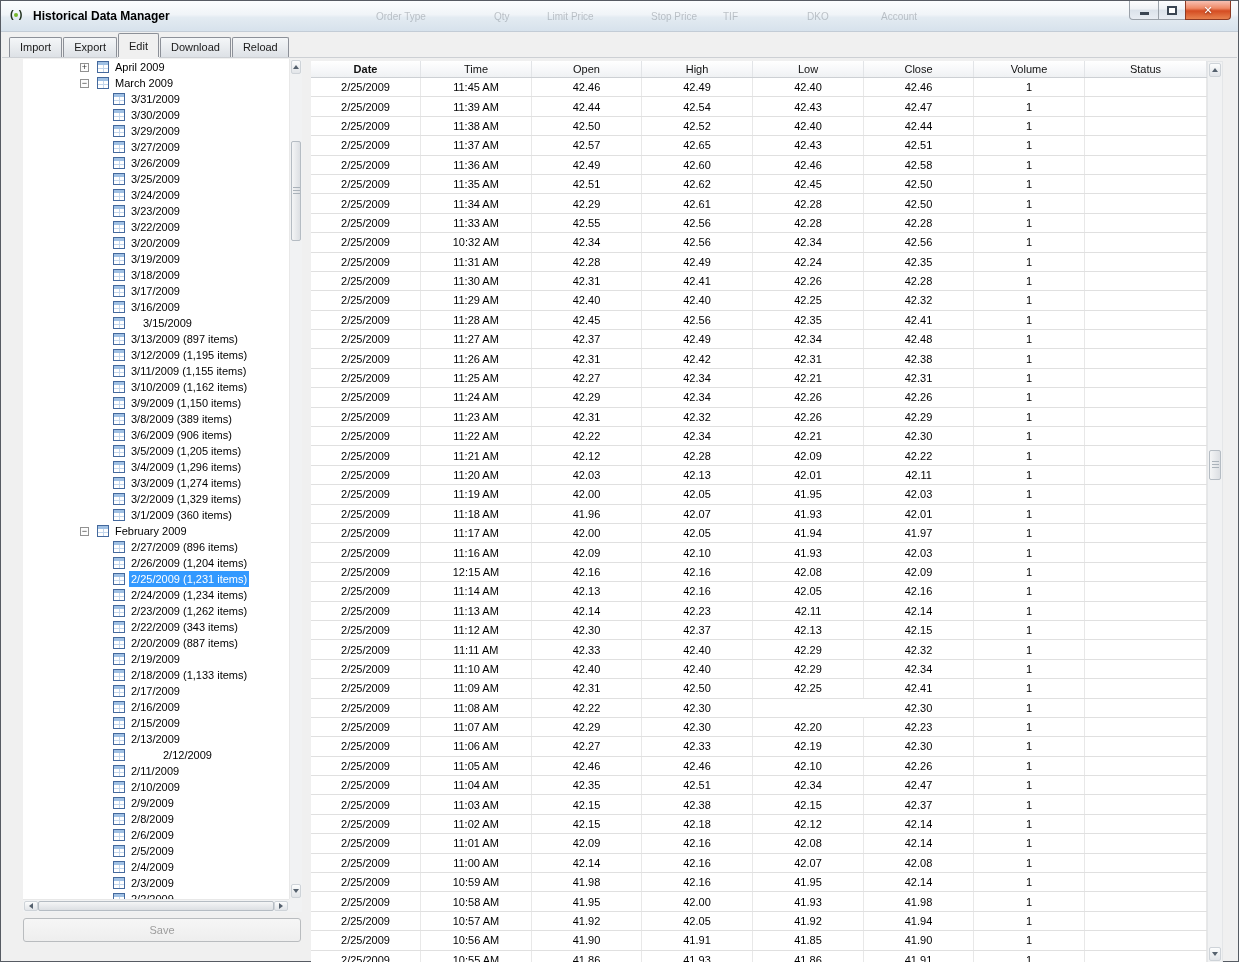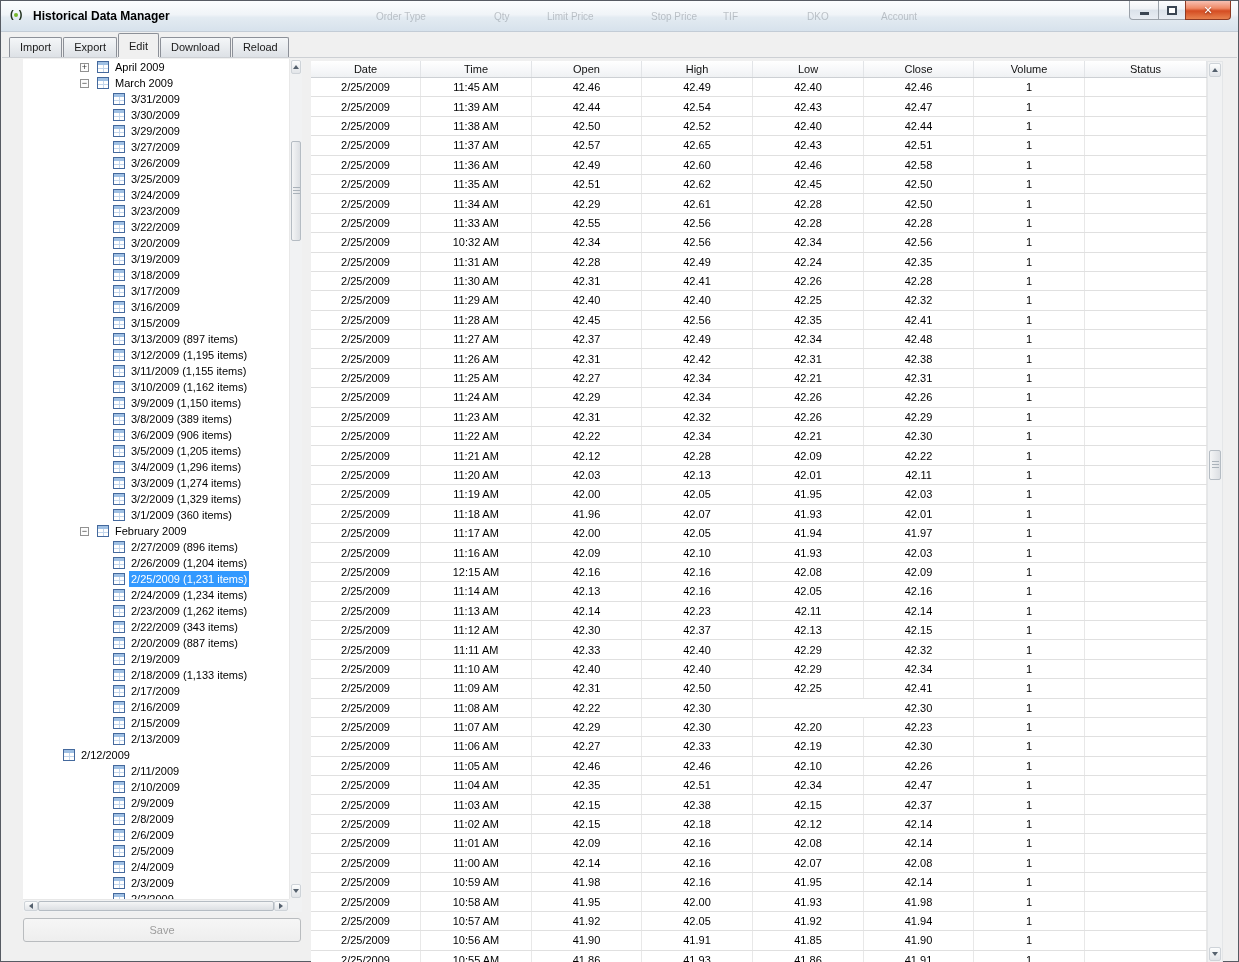--- a/index.html
+++ b/index.html
@@ -178,21 +178,21 @@
           <span class="node-label">3/18/2009</span>
         </div>
         <div class="tree-row" style="padding-left: 90px;">
           <span class="node-icon"></span>
           <span class="node-label">3/17/2009</span>
         </div>
         <div class="tree-row" style="padding-left: 90px;">
           <span class="node-icon"></span>
           <span class="node-label">3/16/2009</span>
         </div>
-        <div class="tree-row" style="padding-left: 90px;">
+        <div class="tree-row" style="padding-left: 90px; gap: 12px;">
           <span class="node-icon"></span>
           <span class="node-label">3/15/2009</span>
         </div>
         <div class="tree-row" style="padding-left: 90px;">
           <span class="node-icon"></span>
           <span class="node-label">3/13/2009 (897 items)</span>
         </div>
         <div class="tree-row" style="padding-left: 90px;">
           <span class="node-icon"></span>
           <span class="node-label">3/12/2009 (1,195 items)</span>
@@ -287,21 +287,21 @@
           <span class="node-label">2/16/2009</span>
         </div>
         <div class="tree-row" style="padding-left: 90px;">
           <span class="node-icon"></span>
           <span class="node-label">2/15/2009</span>
         </div>
         <div class="tree-row" style="padding-left: 90px;">
           <span class="node-icon"></span>
           <span class="node-label">2/13/2009</span>
         </div>
-        <div class="tree-row" style="padding-left: 40px;">
+        <div class="tree-row" style="padding-left: 90px; gap: 32px;">
           <span class="node-icon"></span>
           <span class="node-label">2/12/2009</span>
         </div>
         <div class="tree-row" style="padding-left: 90px;">
           <span class="node-icon"></span>
           <span class="node-label">2/11/2009</span>
         </div>
         <div class="tree-row" style="padding-left: 90px;">
           <span class="node-icon"></span>
           <span class="node-label">2/10/2009</span>
@@ -355,21 +355,21 @@
           <span class="tri-right"></span>
         </div>
     </div>
     <div class="corner"></div>
   </div>
 
   <button class="save-btn" disabled="">Save</button>
 
   <div class="grid">
     <div class="grid-header">
-        <div class="gh-cell" style="width: 110px;">Date</div>
+        <div class="gh-cell" style="width: 110px; font-weight: bold;">Date</div>
         <div class="gh-cell" style="width: 111px;">Time</div>
         <div class="gh-cell" style="width: 110px;">Open</div>
         <div class="gh-cell" style="width: 111px;">High</div>
         <div class="gh-cell" style="width: 111px;">Low</div>
         <div class="gh-cell" style="width: 110px;">Close</div>
         <div class="gh-cell" style="width: 111px;">Volume</div>
         <div class="gh-cell" style="flex: 1 1 0%;">Status</div>
       </div>
     <div class="grid-body">
         <div class="grid-row">

